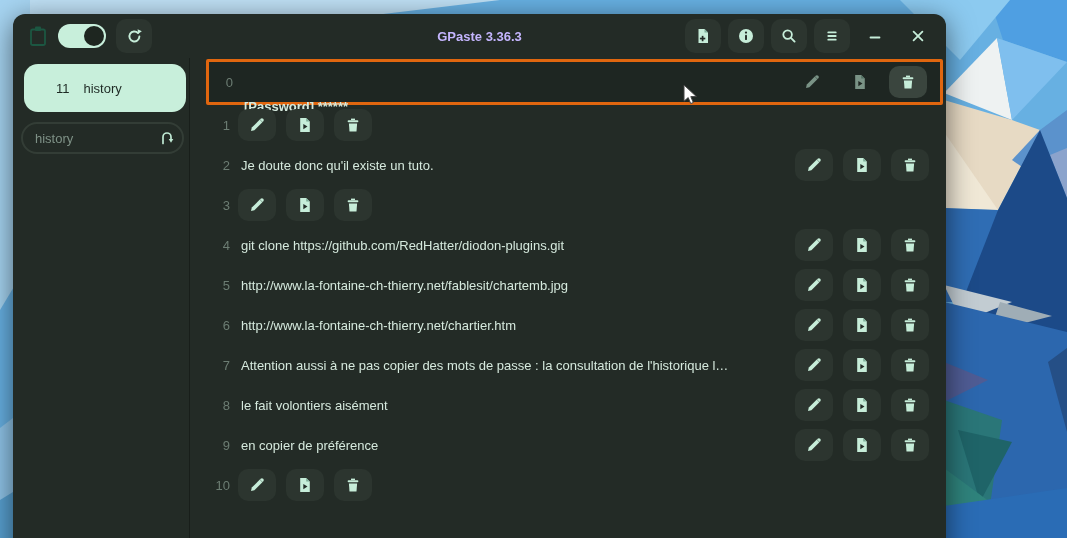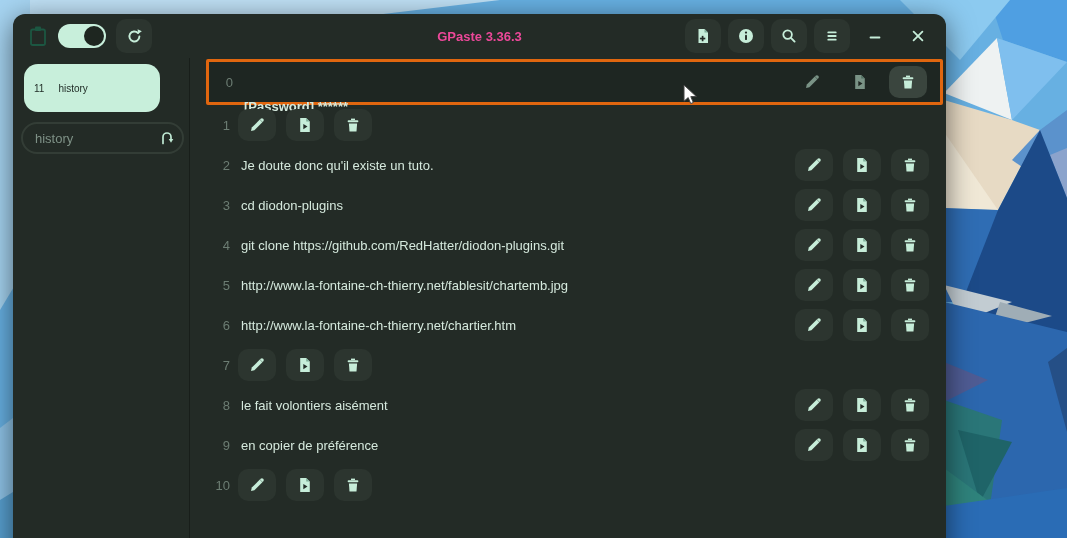--- a/index.html
+++ b/index.html
@@ -14,36 +14,36 @@
   html,body{width:1067px;height:538px;overflow:hidden;background:#67b0e2;
     font-family:"Liberation Sans",sans-serif;}
   .wallpaper{position:absolute;inset:0;z-index:0}
   
   .window{position:absolute;left:13px;top:14px;width:933px;height:560px;
     background:var(--window-bg);border-radius:12px 12px 0 0;z-index:1;
     box-shadow:0 6px 28px rgba(0,0,0,.55);}
   
   .titlebar{position:absolute;left:0;top:0;width:100%;height:44px;}
   .win-title{position:absolute;left:0;right:0;top:0;height:44px;display:flex;
-    align-items:center;justify-content:center;color:#ec4899;font-size:13px;font-weight:bold;border-radius:16px;}
+    align-items:center;justify-content:center;color:#c4b5fd;font-size:13px;font-weight:bold;border-radius:16px;}
   .tb-left{position:absolute;left:15px;top:0;height:44px;display:flex;align-items:center;gap:10px;}
   .clip-icon{width:20px;height:22px;display:block}
   .toggle{width:48px;height:24px;border-radius:12px;background:var(--mint);
     position:relative;cursor:pointer;}
   .toggle .knob{position:absolute;right:2px;top:2px;width:20px;height:20px;
     border-radius:50%;background:#1e2620;}
   .tb-btn{width:36px;height:34px;border:none;border-radius:10px;background:var(--button-bg);
     display:flex;align-items:center;justify-content:center;cursor:pointer;}
   .tb-btn.flat{background:transparent}
   .tb-right{position:absolute;right:10px;top:5px;display:flex;align-items:center;gap:7px;}
   
   .sidebar{position:absolute;left:0;top:44px;bottom:0;width:177px;border-right:1px solid #181e1a;}
-  .history-pill{position:absolute;left:11px;top:6px;width:136px;height:48px;border-radius:14px;
-    background:var(--mint);color:#1e2a24;font-size:10px;display:flex;align-items:center;
-    padding-left:10px;gap:14px;cursor:pointer;}
+  .history-pill{position:absolute;left:11px;top:6px;width:162px;height:48px;border-radius:14px;
+    background:var(--mint);color:#1e2a24;font-size:13px;display:flex;align-items:center;
+    padding-left:32px;gap:14px;cursor:pointer;}
   .search-wrap{position:absolute;left:8px;top:64px;width:163px;height:32px;}
   .search-input{width:100%;height:100%;background:transparent;border:2px solid #333d36;
     border-radius:16px;color:#7e9186;font-size:13px;padding:0 32px 0 12px;outline:none;
     font-family:"Liberation Sans",sans-serif;}
   .search-arrow{position:absolute;right:9px;top:7px;}
   
   .list{position:absolute;left:178px;top:44px;right:0;bottom:0;padding-top:1px;}
   .row{height:40px;margin:0 4px 0 15px;display:flex;align-items:center;border-radius:2px;}
   .row-index{width:24px;text-align:right;color:var(--dim-text);font-size:13px;flex:none;}
   .row-text{margin-left:11px;color:var(--row-text);font-size:13px;white-space:nowrap;
@@ -240,21 +240,20 @@
         <svg width="16" height="16" viewBox="0 0 16 16">
           <path d="M6 1.6h4v1.6H6z" fill="#c6edd9"></path>
           <rect x="2.6" y="3.2" width="10.8" height="2" rx="1" fill="#c6edd9"></rect>
           <path d="M3.9 6.4h8.2l-.6 8.2H4.5z" fill="#c6edd9"></path>
         </svg>
       </button>
     </div>
   </div>
       <div class="row">
     <span class="row-index">3</span>
-    <span class="row-text">cd diodon-plugins</span>
     <div class="row-actions">
       <button class="icon-btn edit">
         <svg width="16" height="16" viewBox="0 0 16 16">
           <path d="M2 14l.8-3.4 8-8 2.6 2.6-8 8L2 14z" fill="#c6edd9"></path>
           <path d="M11.6 1.8a1.55 1.55 0 0 1 2.6 2.6l-.6.6-2.6-2.6z" fill="#c6edd9"></path>
         </svg>
       </button>
       <button class="icon-btn paste">
         <svg width="16" height="16" viewBox="0 0 16 16">
           <path d="M3.2 1h6l3.6 3.6V15H3.2z" fill="#c6edd9"></path>
@@ -344,20 +343,21 @@
         <svg width="16" height="16" viewBox="0 0 16 16">
           <path d="M6 1.6h4v1.6H6z" fill="#c6edd9"></path>
           <rect x="2.6" y="3.2" width="10.8" height="2" rx="1" fill="#c6edd9"></rect>
           <path d="M3.9 6.4h8.2l-.6 8.2H4.5z" fill="#c6edd9"></path>
         </svg>
       </button>
     </div>
   </div>
       <div class="row">
     <span class="row-index">7</span>
+    <span class="row-text">Attention aussi à ne pas copier des mots de passe : la consultation de l'historique l…</span>
     <div class="row-actions">
       <button class="icon-btn edit">
         <svg width="16" height="16" viewBox="0 0 16 16">
           <path d="M2 14l.8-3.4 8-8 2.6 2.6-8 8L2 14z" fill="#c6edd9"></path>
           <path d="M11.6 1.8a1.55 1.55 0 0 1 2.6 2.6l-.6.6-2.6-2.6z" fill="#c6edd9"></path>
         </svg>
       </button>
       <button class="icon-btn paste">
         <svg width="16" height="16" viewBox="0 0 16 16">
           <path d="M3.2 1h6l3.6 3.6V15H3.2z" fill="#c6edd9"></path>

